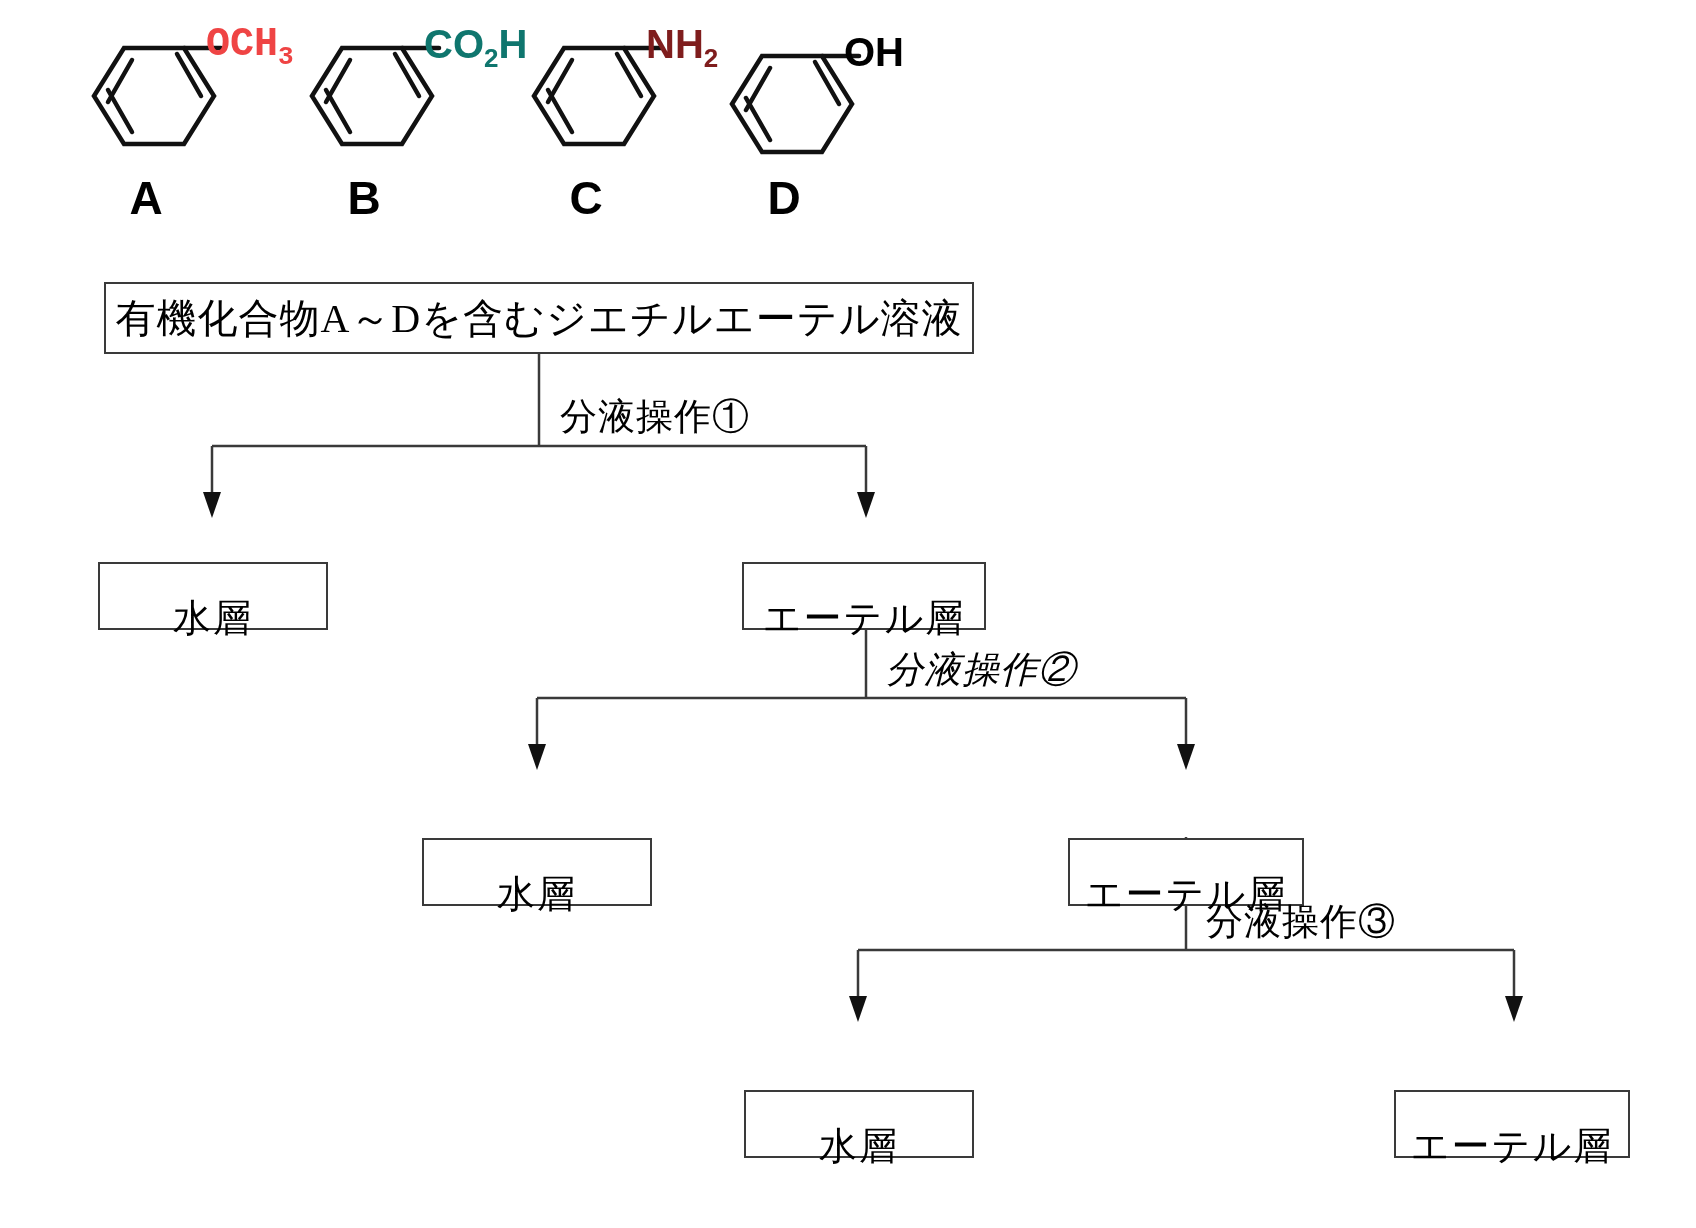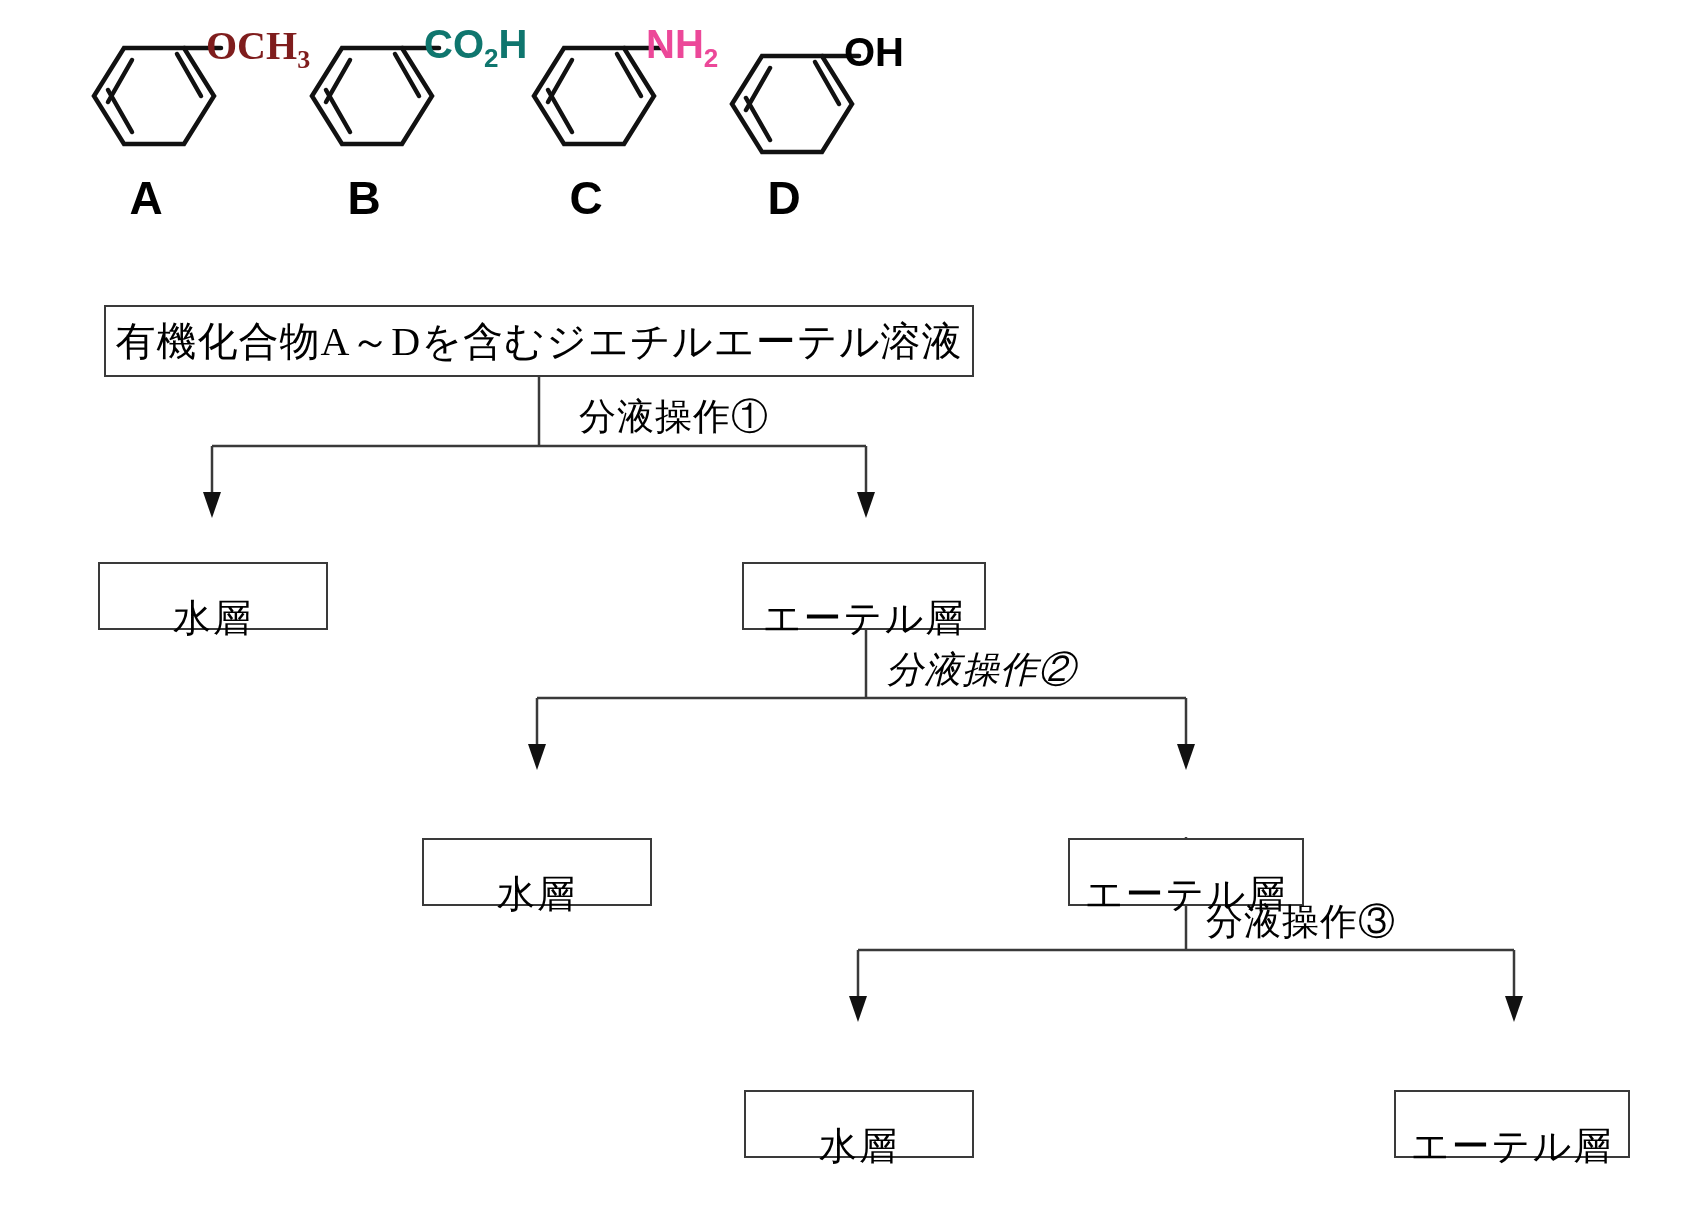--- a/index.html
+++ b/index.html
@@ -90,21 +90,21 @@
   <div class="mol" style="left:78px; top:36px;">
     <svg width="230" height="130" viewBox="0 0 230 130">
       <g stroke="#111" stroke-width="4.5" fill="none" stroke-linecap="round">
         <polygon points="16,60 46,12 106,12 136,60 106,108 46,108"></polygon>
         <line x1="30" y1="66" x2="54" y2="24"></line>
         <line x1="30" y1="54" x2="54" y2="96"></line>
         <line x1="99" y1="18" x2="123" y2="60"></line>
         <line x1="106" y1="12" x2="143" y2="12"></line>
       </g>
     </svg>
-    <div style="position:absolute; left:128px; top:-14px; font-family:Liberation Serif, serif; font-weight:bold; font-size:40px; color:#7f1d1d; white-space:nowrap;">
+    <div style="position:absolute; left:128px; top:-14px; font-family:Liberation Mono, monospace; font-weight:bold; font-size:40px; color:#ef4444; white-space:nowrap;">
       <span>OCH</span><sub style="font-size:26px;">3</sub>
     </div>
   </div>
   <div class="mol-label" style="left:78px; top:175px; width:136px;">A</div>
 
   <div class="mol" style="left:296px; top:36px;">
     <svg width="230" height="130" viewBox="0 0 230 130">
       <g stroke="#111" stroke-width="4.5" fill="none" stroke-linecap="round">
         <polygon points="16,60 46,12 106,12 136,60 106,108 46,108"></polygon>
         <line x1="30" y1="66" x2="54" y2="24"></line>
@@ -122,21 +122,21 @@
   <div class="mol" style="left:518px; top:36px;">
     <svg width="230" height="130" viewBox="0 0 230 130">
       <g stroke="#111" stroke-width="4.5" fill="none" stroke-linecap="round">
         <polygon points="16,60 46,12 106,12 136,60 106,108 46,108"></polygon>
         <line x1="30" y1="66" x2="54" y2="24"></line>
         <line x1="30" y1="54" x2="54" y2="96"></line>
         <line x1="99" y1="18" x2="123" y2="60"></line>
         <line x1="106" y1="12" x2="143" y2="12"></line>
       </g>
     </svg>
-    <div style="position:absolute; left:128px; top:-14px; font-family:'Liberation Sans','DejaVu Sans',sans-serif; font-weight:bold; font-size:40px; color:#ec4899; white-space:nowrap;">
+    <div style="position:absolute; left:128px; top:-14px; font-family:'Liberation Sans','DejaVu Sans',sans-serif; font-weight:bold; font-size:40px; color:#7f1d1d; white-space:nowrap;">
       <span>NH</span><sub style="font-size:26px;">2</sub>
     </div>
   </div>
   <div class="mol-label" style="left:518px; top:175px; width:136px;">C</div>
 
   <div class="mol" style="left:716px; top:44px;">
     <svg width="230" height="130" viewBox="0 0 230 130">
       <g stroke="#111" stroke-width="4.5" fill="none" stroke-linecap="round">
         <polygon points="16,60 46,12 106,12 136,60 106,108 46,108"></polygon>
         <line x1="30" y1="66" x2="54" y2="24"></line>
@@ -173,25 +173,25 @@
 
     <line x1="1186" y1="837" x2="1186" y2="950"></line>
 
     <line x1="858" y1="950" x2="1514" y2="950"></line>
     <line x1="858" y1="950" x2="858" y2="1004"></line>
     <polygon points="858,1022 849,996 867,996"></polygon>
     <line x1="1514" y1="950" x2="1514" y2="1004"></line>
     <polygon points="1514,1022 1505,996 1523,996"></polygon>
   </svg>
 
-  <div class="node root" style="left:104px; top:282px; width:870px; height:72px;margin-top:23px;">
+  <div class="node root" style="left:104px; top:282px; width:870px; height:72px;">
     <span>有機化合物A～Dを含むジエチルエーテル溶液</span>
   </div>
 
-  <div class="op-label" style="left:560px; top:392px;margin-left:19px;">分液操作①</div>
+  <div class="op-label" style="left:560px; top:392px;">分液操作①</div>
 
   <div class="node layer" style="left:98px; top:562px; width:230px; height:68px;">
     <span>水層</span>
   </div>
 
   <div class="node layer" style="left:742px; top:562px; width:244px; height:68px;">
     <span>エーテル層</span>
   </div>
 
   <div class="op-label" style="left:886px; top:645px;font-style:italic;">分液操作②</div>

